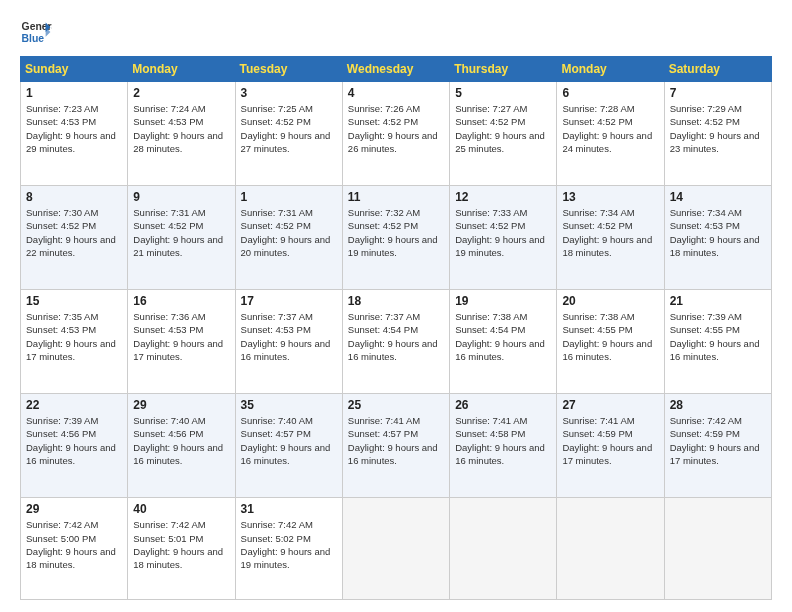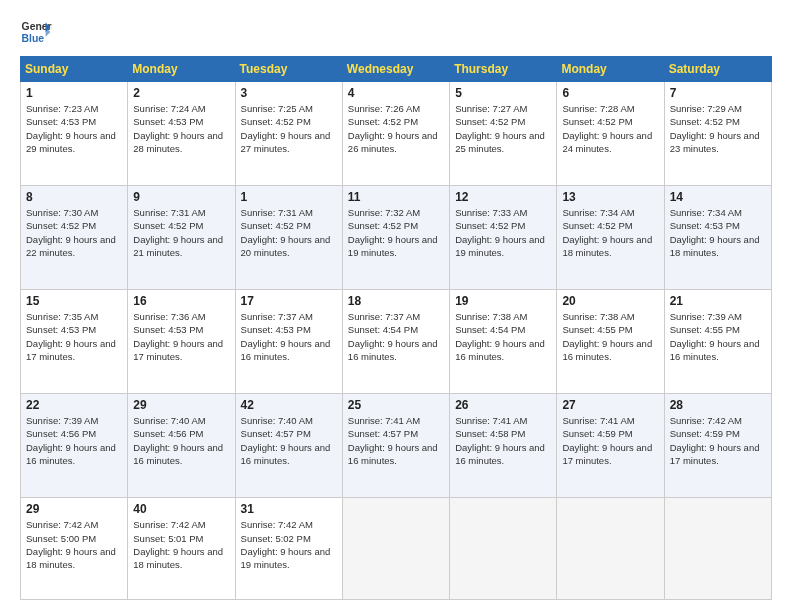--- a/index.html
+++ b/index.html
@@ -215,21 +215,21 @@
         <tr>
           <td class="shaded">
             <span class="day-num">22</span>
             <div class="day-info">Sunrise: 7:39 AM<br>Sunset: 4:56 PM<br>Daylight: 9 hours and 16 minutes.</div>
           </td>
           <td class="shaded">
             <span class="day-num">29</span>
             <div class="day-info">Sunrise: 7:40 AM<br>Sunset: 4:56 PM<br>Daylight: 9 hours and 16 minutes.</div>
           </td>
           <td class="shaded">
-            <span class="day-num">42</span>
+            <span class="day-num">35</span>
             <div class="day-info">Sunrise: 7:40 AM<br>Sunset: 4:57 PM<br>Daylight: 9 hours and 16 minutes.</div>
           </td>
           <td class="shaded">
             <span class="day-num">25</span>
             <div class="day-info">Sunrise: 7:41 AM<br>Sunset: 4:57 PM<br>Daylight: 9 hours and 16 minutes.</div>
           </td>
           <td class="shaded">
             <span class="day-num">26</span>
             <div class="day-info">Sunrise: 7:41 AM<br>Sunset: 4:58 PM<br>Daylight: 9 hours and 16 minutes.</div>
           </td>

